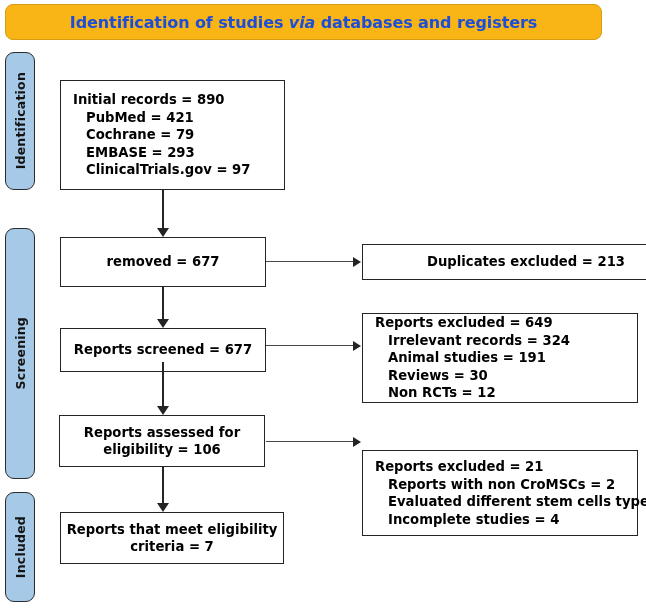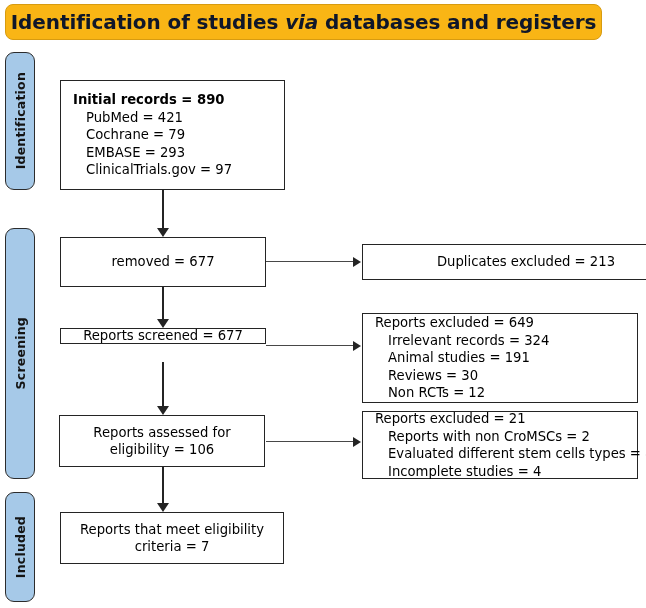--- a/index.html
+++ b/index.html
@@ -28,25 +28,25 @@
     height: 36px;
     background: #F9B515;
     border: 1px solid #D79B10;
     border-radius: 8px;
     display: flex;
     align-items: center;
     justify-content: center;
     box-sizing: border-box;
   }
   .banner-text {
-    font-size: 20px;
+    font-size: 16px;
     font-weight: bold;
     letter-spacing: -0.1px;
     white-space: nowrap;
-    color: #0f172a;
+    color: #1d4ed8;
   }
   .banner-text .ital {
     font-style: italic;
   }
 
   
   .stage {
     position: absolute;
     left: 5px;
     width: 30px;
@@ -87,37 +87,38 @@
     box-sizing: border-box;
   }
   .box-inner.center { align-items: center; text-align: center; }
   .box-inner.left   { align-items: flex-start; text-align: left; }
 
   .line {
     font-size: 13.2px;
     line-height: 17.5px;
     white-space: nowrap;
     color: #000;
+    font-weight: bold;
   }
   .line.bold { font-weight: bold; }
   .line.indent { padding-left: 13px; }
 
   
   #box-initial-records { left: 60px;  top: 80px;  width: 225px; height: 110px; }
   #box-initial-records .box-inner { padding: 0 0 0 12px; }
 
   #box-after-duplicates { left: 60px;  top: 237px; width: 206px; height: 50px; }
   #box-duplicates-excluded { left: 362px; top: 244px; width: 328px; height: 36px; }
 
-  #box-reports-screened { left: 60px;  top: 328px; width: 206px; height: 16px; }
+  #box-reports-screened { left: 60px;  top: 328px; width: 206px; height: 44px; }
   #box-reports-excluded-649 { left: 362px; top: 313px; width: 276px; height: 90px; }
   #box-reports-excluded-649 .box-inner { padding: 0 0 0 12px; }
 
   #box-reports-assessed { left: 59px;  top: 415px; width: 206px; height: 52px; }
-  #box-reports-excluded-21 { left: 362px; top: 411px; width: 276px; height: 68px; }
+  #box-reports-excluded-21 { left: 362px; top: 450px; width: 276px; height: 86px; }
   #box-reports-excluded-21 .box-inner { padding: 0 0 0 12px; }
 
   #box-reports-eligible { left: 60px;  top: 512px; width: 224px; height: 52px; }
 
   
   .conn {
     position: absolute;
     pointer-events: none;
   }
   .vline {

